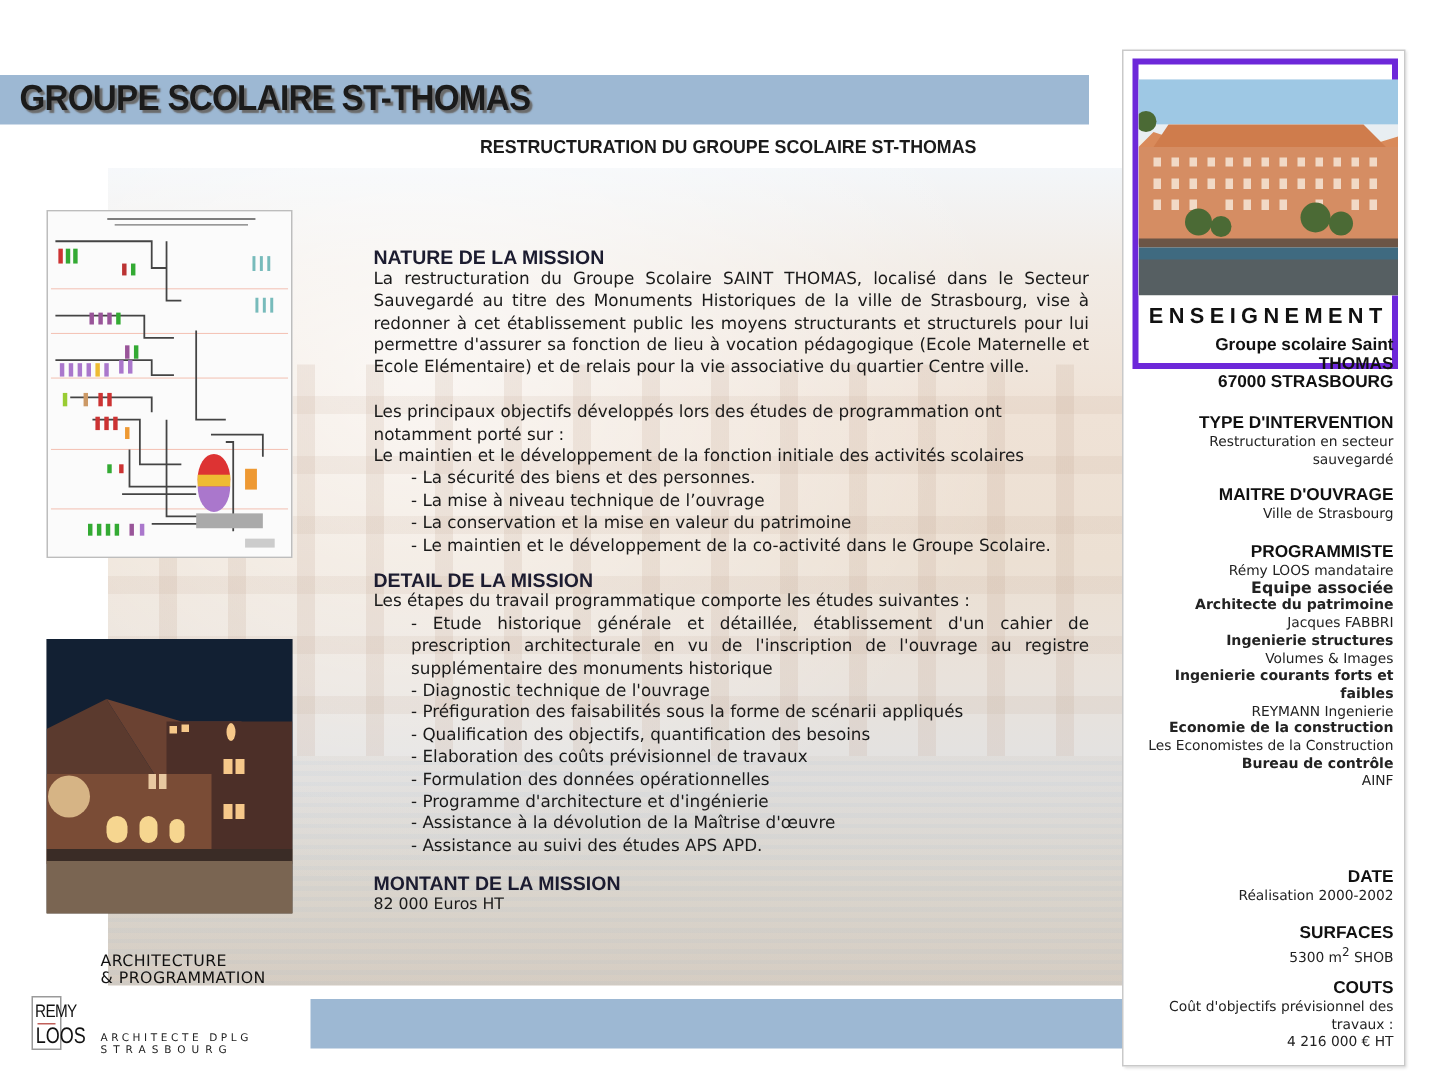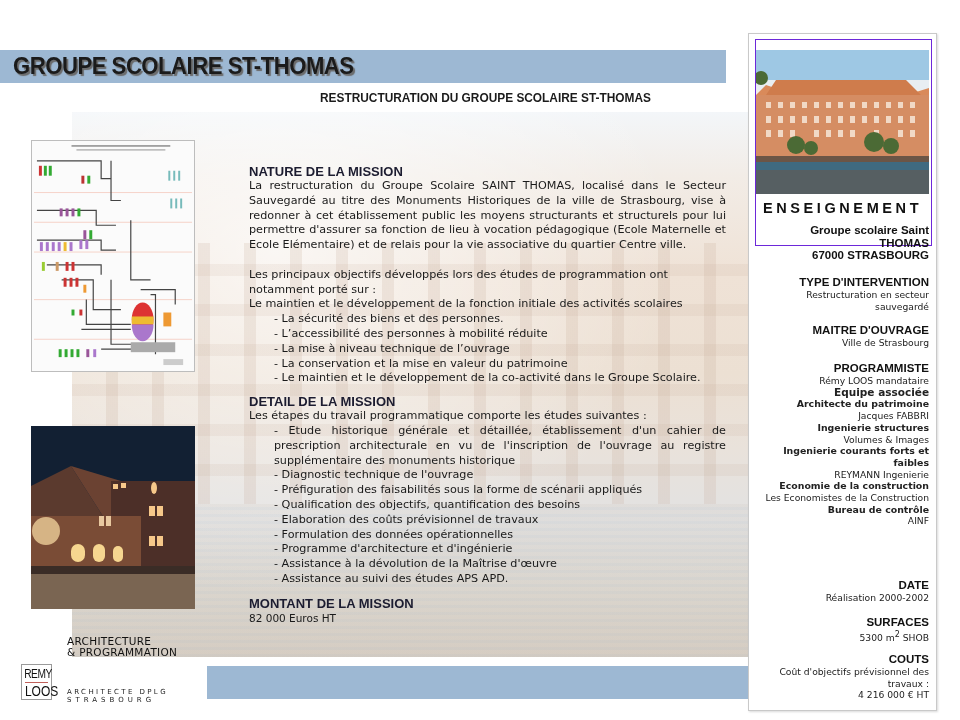--- a/index.html
+++ b/index.html
@@ -74,21 +74,21 @@
   .night-photo svg { width:100%; height:100%; display:block; }
 
   
   .sidebar {
     position:absolute; left:748px; top:33px; width:189px; height:678px;
     background:#ffffff; border:1px solid #c9c9c9;
     box-shadow: 1px 1px 2px rgba(0,0,0,0.15);
   }
   .sidebar-photo-frame {
     position:absolute; left:6px; top:5px; width:177px; height:207px;
-    border:1px solid #6d28d9; background:#fff;
+    border:4px solid #6d28d9; background:#fff;
   }
   .sidebar-photo {
     position:absolute; left:0; top:10px; width:173px; height:144px; overflow:hidden;
     background: linear-gradient(180deg, #9ec8e4 0%, #cfe2ee 20%, #f0efe9 28%);
   }
   .sidebar-photo svg { width:100%; height:100%; display:block; }
   .category-label {
     position:absolute; left:0; top:160px; width:173px; text-align:center;
     font-family:"Liberation Sans", sans-serif; font-weight:bold; font-size:14.5px;
     letter-spacing:3.6px; color:#111;
@@ -104,21 +104,21 @@
     font-family:"Liberation Sans", sans-serif; font-weight:bold; font-size:11.5px; line-height:12.5px; color:#111;
   }
   .side-sub { font-weight:bold; font-size:9.4px; }
   .side-sub-lg { font-weight:bold; font-size:10.5px; }
 
   
   .footer-band {
     position:absolute; left:207px; top:666px; width:541px; height:33px; background:#9db8d3;
   }
   .logo {
-    position:absolute; left:21px; top:664px; width:31px; height:36px;
+    position:absolute; left:21px; top:664px; width:20px; height:36px;
     border:1px solid #9a9a9a; background:#fff;
     font-family:"Liberation Sans", sans-serif; color:#111; text-align:center;
   }
   .logo-top { position:absolute; left:0; right:0; top:2px; font-size:12px; letter-spacing:-0.5px; transform:scaleX(0.85); }
   .logo-line { position:absolute; left:3px; right:3px; top:17px; height:1px; background:#c0605a; }
   .logo-bot { position:absolute; left:0; right:0; top:17px; font-size:15px; transform:scaleX(0.8); }
   .firm-name {
     position:absolute; left:67px; top:636px;
     font-family:"DejaVu Sans", sans-serif; font-weight:normal; font-size:10.5px; line-height:11px; color:#111;
     letter-spacing:0.3px;
@@ -245,21 +245,20 @@
   </svg>
 </div>
 
 <div class="content">
   <div class="section-heading">NATURE DE LA MISSION</div>
   <div class="just">La restructuration du Groupe Scolaire SAINT THOMAS, localisé dans le Secteur Sauvegardé au titre des Monuments Historiques de la ville de Strasbourg, vise à redonner à cet établissement public les moyens structurants et structurels pour lui permettre d'assurer sa fonction de lieu à vocation pédagogique (Ecole Maternelle et Ecole Elémentaire) et de relais pour la vie associative du quartier Centre ville.</div>
   <div class="gap"></div>
   <div>Les principaux objectifs développés lors des études de programmation ont notamment porté sur :</div>
   <div>Le maintien et le développement de la fonction initiale des activités scolaires</div>
   <div class="indent">- La sécurité des biens et des personnes.</div>
-  <div class="indent">- L’accessibilité des personnes à mobilité réduite</div>
   <div class="indent">- La mise à niveau technique de l’ouvrage</div>
   <div class="indent">- La conservation et la mise en valeur du patrimoine</div>
   <div class="indent">- Le maintien et le développement de la co-activité dans le Groupe Scolaire.</div>
   <div style="height:8px"></div>
   <div class="section-heading">DETAIL DE LA MISSION</div>
   <div>Les étapes du travail programmatique comporte les études suivantes :</div>
   <div class="indent-just">- Etude historique générale et détaillée, établissement d'un cahier de prescription architecturale en vu de l'inscription de l'ouvrage au registre supplémentaire des monuments historique</div>
   <div class="indent">- Diagnostic technique de l'ouvrage</div>
   <div class="indent">- Préfiguration des faisabilités sous la forme de scénarii appliqués</div>
   <div class="indent">- Qualification des objectifs, quantification des besoins</div>

